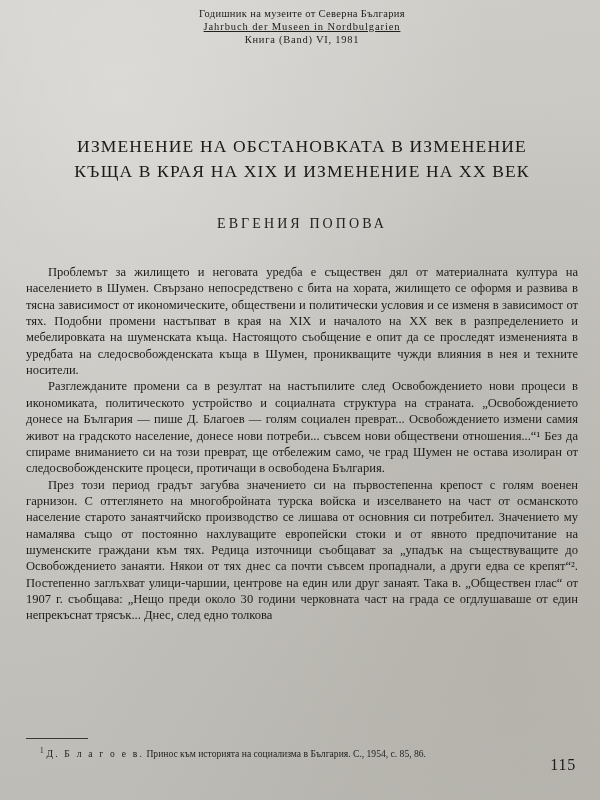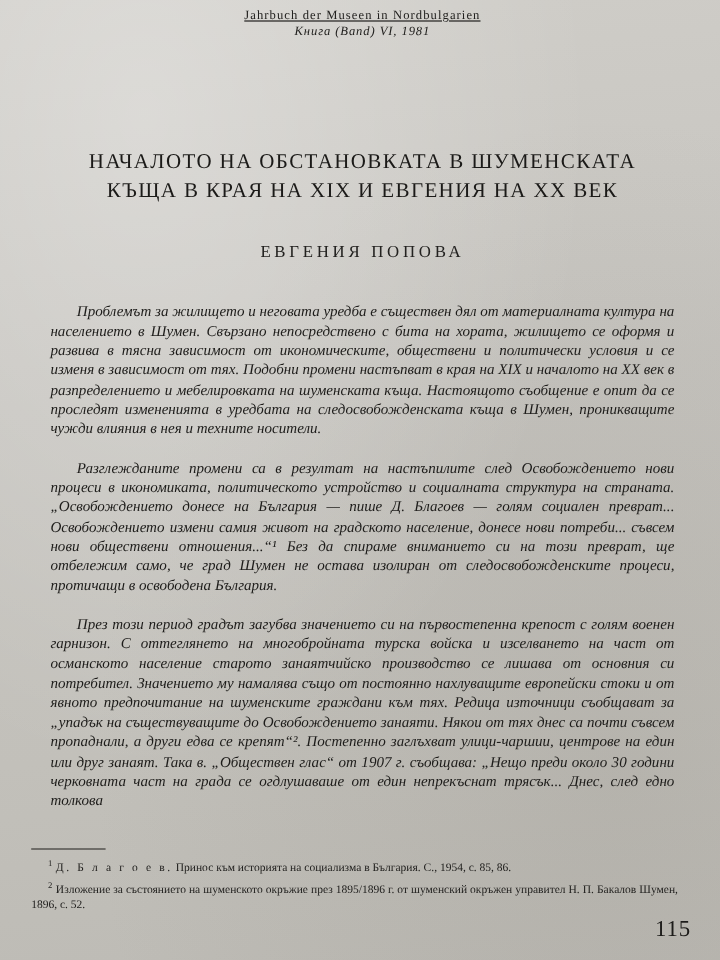--- a/index.html
+++ b/index.html
@@ -33,21 +33,21 @@
     margin: 2px 0 0 0;
     line-height: 1.22;
   }
   .masthead div {
     font-size: 10.5px;
     letter-spacing: 0.35px;
     color: #22211f;
     white-space: nowrap;
   }
   .masthead .mh-2 { letter-spacing: 0.9px; text-decoration: underline; }
-  .masthead .mh-3 { letter-spacing: 0.75px; font-style: italic; }
+  .masthead .mh-3 { letter-spacing: 0.75px; }
 
   
   .title-block {
     text-align: center;
     margin-top: 88px;
     line-height: 1.42;
   }
   .title-block .t-line {
     font-size: 17.5px;
     letter-spacing: 1.15px;
@@ -68,23 +68,22 @@
   .body-copy {
     margin-top: 32px;
     font-size: 12.55px;
     line-height: 16.35px;
     text-align: justify;
     text-justify: inter-word;
     color: #1d1c1a;
     hyphens: none;
   }
   .body-copy p {
-    margin: 16px;
+    margin: 0;
     text-indent: 22px;
-    font-style: italic;
   }
 
   
   .footnotes {
     position: absolute;
     left: 26px;
     right: 35px;
     bottom: 38px;
   }
   .fn-rule {
@@ -105,51 +104,51 @@
     font-size: 7.2px;
     vertical-align: super;
     letter-spacing: 0.4px;
   }
   .sp { letter-spacing: 2.2px; }
 
   
   .folio {
     position: absolute;
     right: 24px;
-    bottom: 14px;
-    font-size: 19px;
+    bottom: 26px;
+    font-size: 16px;
     letter-spacing: 0.8px;
     color: #1d1c1a;
     font-family: Liberation Serif, serif;
   }
 </style>
 </head>
 <body>
 
 <div class="page">
 
   <div class="masthead">
+    <div class="mh-1">Годишник на музеите от Северна България</div>
     <div class="mh-2">Jahrbuch der Museen in Nordbulgarien</div>
     <div class="mh-3">Книга (Band) VI, 1981</div>
   </div>
 
   <div class="title-block">
-    <div class="t-line">НАЧАЛОТО НА ОБСТАНОВКАТА В ШУМЕНСКАТА</div>
-    <div class="t-line">КЪЩА В КРАЯ НА XIX И ЕВГЕНИЯ НА XX ВЕК</div>
+    <div class="t-line">ИЗМЕНЕНИЕ НА ОБСТАНОВКАТА В ИЗМЕНЕНИЕ</div>
+    <div class="t-line">КЪЩА В КРАЯ НА XIX И ИЗМЕНЕНИЕ НА XX ВЕК</div>
   </div>
 
   <div class="author">ЕВГЕНИЯ ПОПОВА</div>
 
   <div class="body-copy">
     <p>Проблемът за жилището и неговата уредба е съществен дял от материалната култура на населението в Шумен. Свързано непосредствено с бита на хората, жилището се оформя и развива в тясна зависимост от икономическите, обществени и политически условия и се изменя в зависимост от тях. Подобни промени настъпват в края на XIX и началото на XX век в разпределението и мебелировката на шуменската къща. Настоящото съобщение е опит да се проследят измененията в уредбата на следосвобожденската къща в Шумен, проникващите чужди влияния в нея и техните носители.</p>
     <p>Разглежданите промени са в резултат на настъпилите след Освобождението нови процеси в икономиката, политическото устройство и социалната структура на страната. „Освобождението донесе на България — пише Д. Благоев — голям социален преврат... Освобождението измени самия живот на градското население, донесе нови потреби... съвсем нови обществени отношения...“¹ Без да спираме вниманието си на този преврат, ще отбележим само, че град Шумен не остава изолиран от следосвобожденските процеси, протичащи в освободена България.</p>
     <p>През този период градът загубва значението си на първостепенна крепост с голям военен гарнизон. С оттеглянето на многобройната турска войска и изселването на част от османското население старото занаятчийско производство се лишава от основния си потребител. Значението му намалява също от постоянно нахлуващите европейски стоки и от явното предпочитание на шуменските граждани към тях. Редица източници съобщават за „упадък на съществуващите до Освобождението занаяти. Някои от тях днес са почти съвсем пропаднали, а други едва се крепят“². Постепенно заглъхват улици-чаршии, центрове на един или друг занаят. Така в. „Обществен глас“ от 1907 г. съобщава: „Нещо преди около 30 години черковната част на града се огдлушаваше от един непрекъснат трясък... Днес, след едно толкова</p>
   </div>
 
   <div class="footnotes">
     <div class="fn-rule"></div>
     <p><span class="fn-num">1</span> <span class="sp">Д.  Б л а г о е в.</span> <span>Принос към историята на социализма в България. С., 1954, с. 85, 86.</span></p>
-    <p><span class="fn-num">2</span> <span>Изложение за състоянието на шуменското окръжие през 1895/1896 г. от шуменский окръжен управител Н. П. Бакалов Шумен, 1896, с. 52.</span></p>
   </div>
 
   <div class="folio">115</div>
 
 </div>
 
 </body></html>

